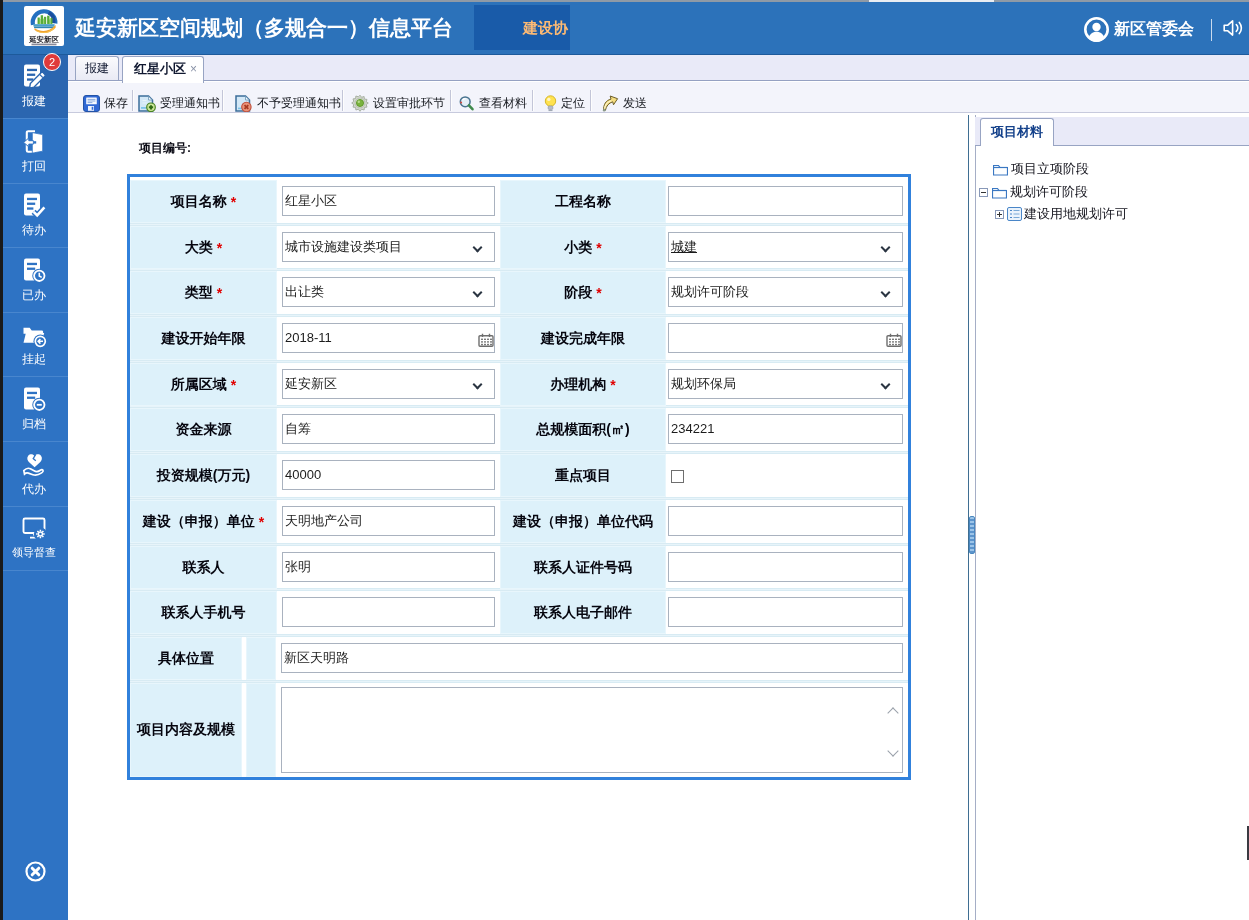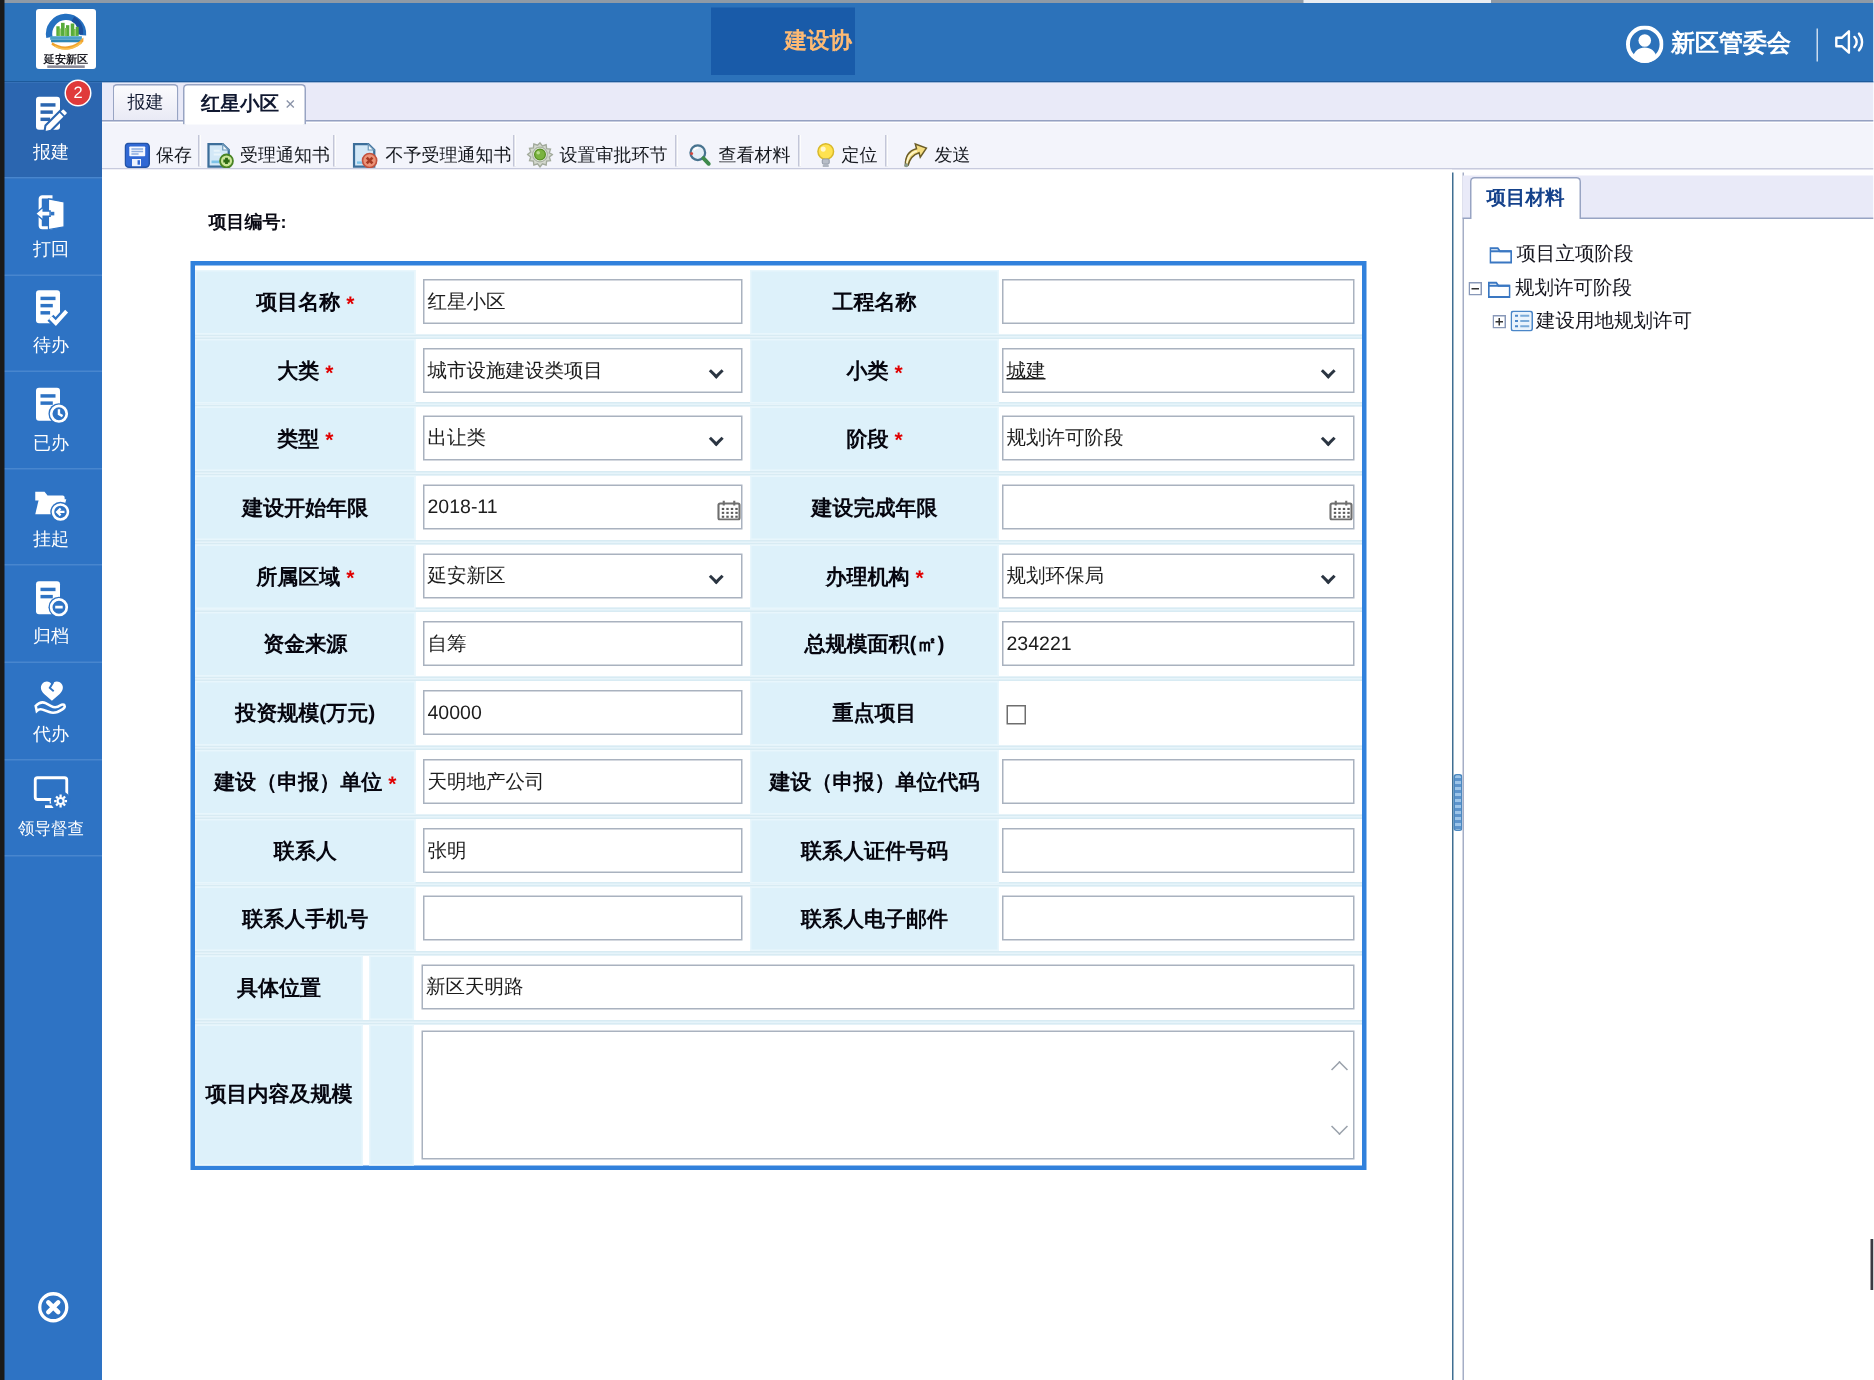--- a/index.html
+++ b/index.html
@@ -84,20 +84,21 @@
           <rect x="5.6" y="-2" width="1.4" height="5"></rect>
         </g>
 <path d="M-11.5 3.2h23v2.6h-23z" fill="#4aa0c8"></path>
 <path d="M-10.8 5.8h21.6v1.8h-21.6z" fill="#2e86b4"></path>
 <path d="M-10 7.6 C -3 12.4 6 11.6 12.6 4.2 L 12.6 7 C 6 14 -4 14.6 -10.5 9.4 z" fill="#f0a22c"></path>
 <path d="M-8 9.8 C -2 13.4 5 12.6 11 6.8 L 11.5 8.4 C 5 13.8 -3 14.2 -8.5 10.6 z" fill="#f8c050"></path>
 </g>
 <text x="20" y="35.8" font-size="7.4" font-weight="bold" fill="#1c1c24" text-anchor="middle" font-family="Liberation Sans,sans-serif">延安新区</text>
 <rect x="7.5" y="37.6" width="25" height="1.7" fill="#8a8a98"></rect>
     </svg>
+  <div id="title" class="abs">延安新区空间规划（多规合一）信息平台</div>
   <div id="menuitem" class="abs">建设协同<svg width="10" height="7" viewBox="0 0 10 7" style="margin-left:2px;">
         <path d="M1.5 1.5l3.5 3.5 3.5-3.5" fill="none" stroke="#fff" stroke-width="1.8"></path>
       </svg></div>
   <div id="username" class="abs">新区管委会</div>
   <div id="userdiv" class="abs"></div>
     <svg class="abs" style="left:1084px;top:17px;" width="25" height="25" viewBox="0 0 25 25">
       <circle cx="12.5" cy="12.5" r="11.2" fill="none" stroke="#fff" stroke-width="2.6"></circle>
       <circle cx="12.5" cy="10" r="4.2" fill="#fff"></circle>
       <path d="M4.5 21.5c1-4.5 4-6.8 8-6.8s7 2.3 8 6.8a11.2 11.2 0 0 1-16 0z" fill="#fff"></path>
     </svg>

